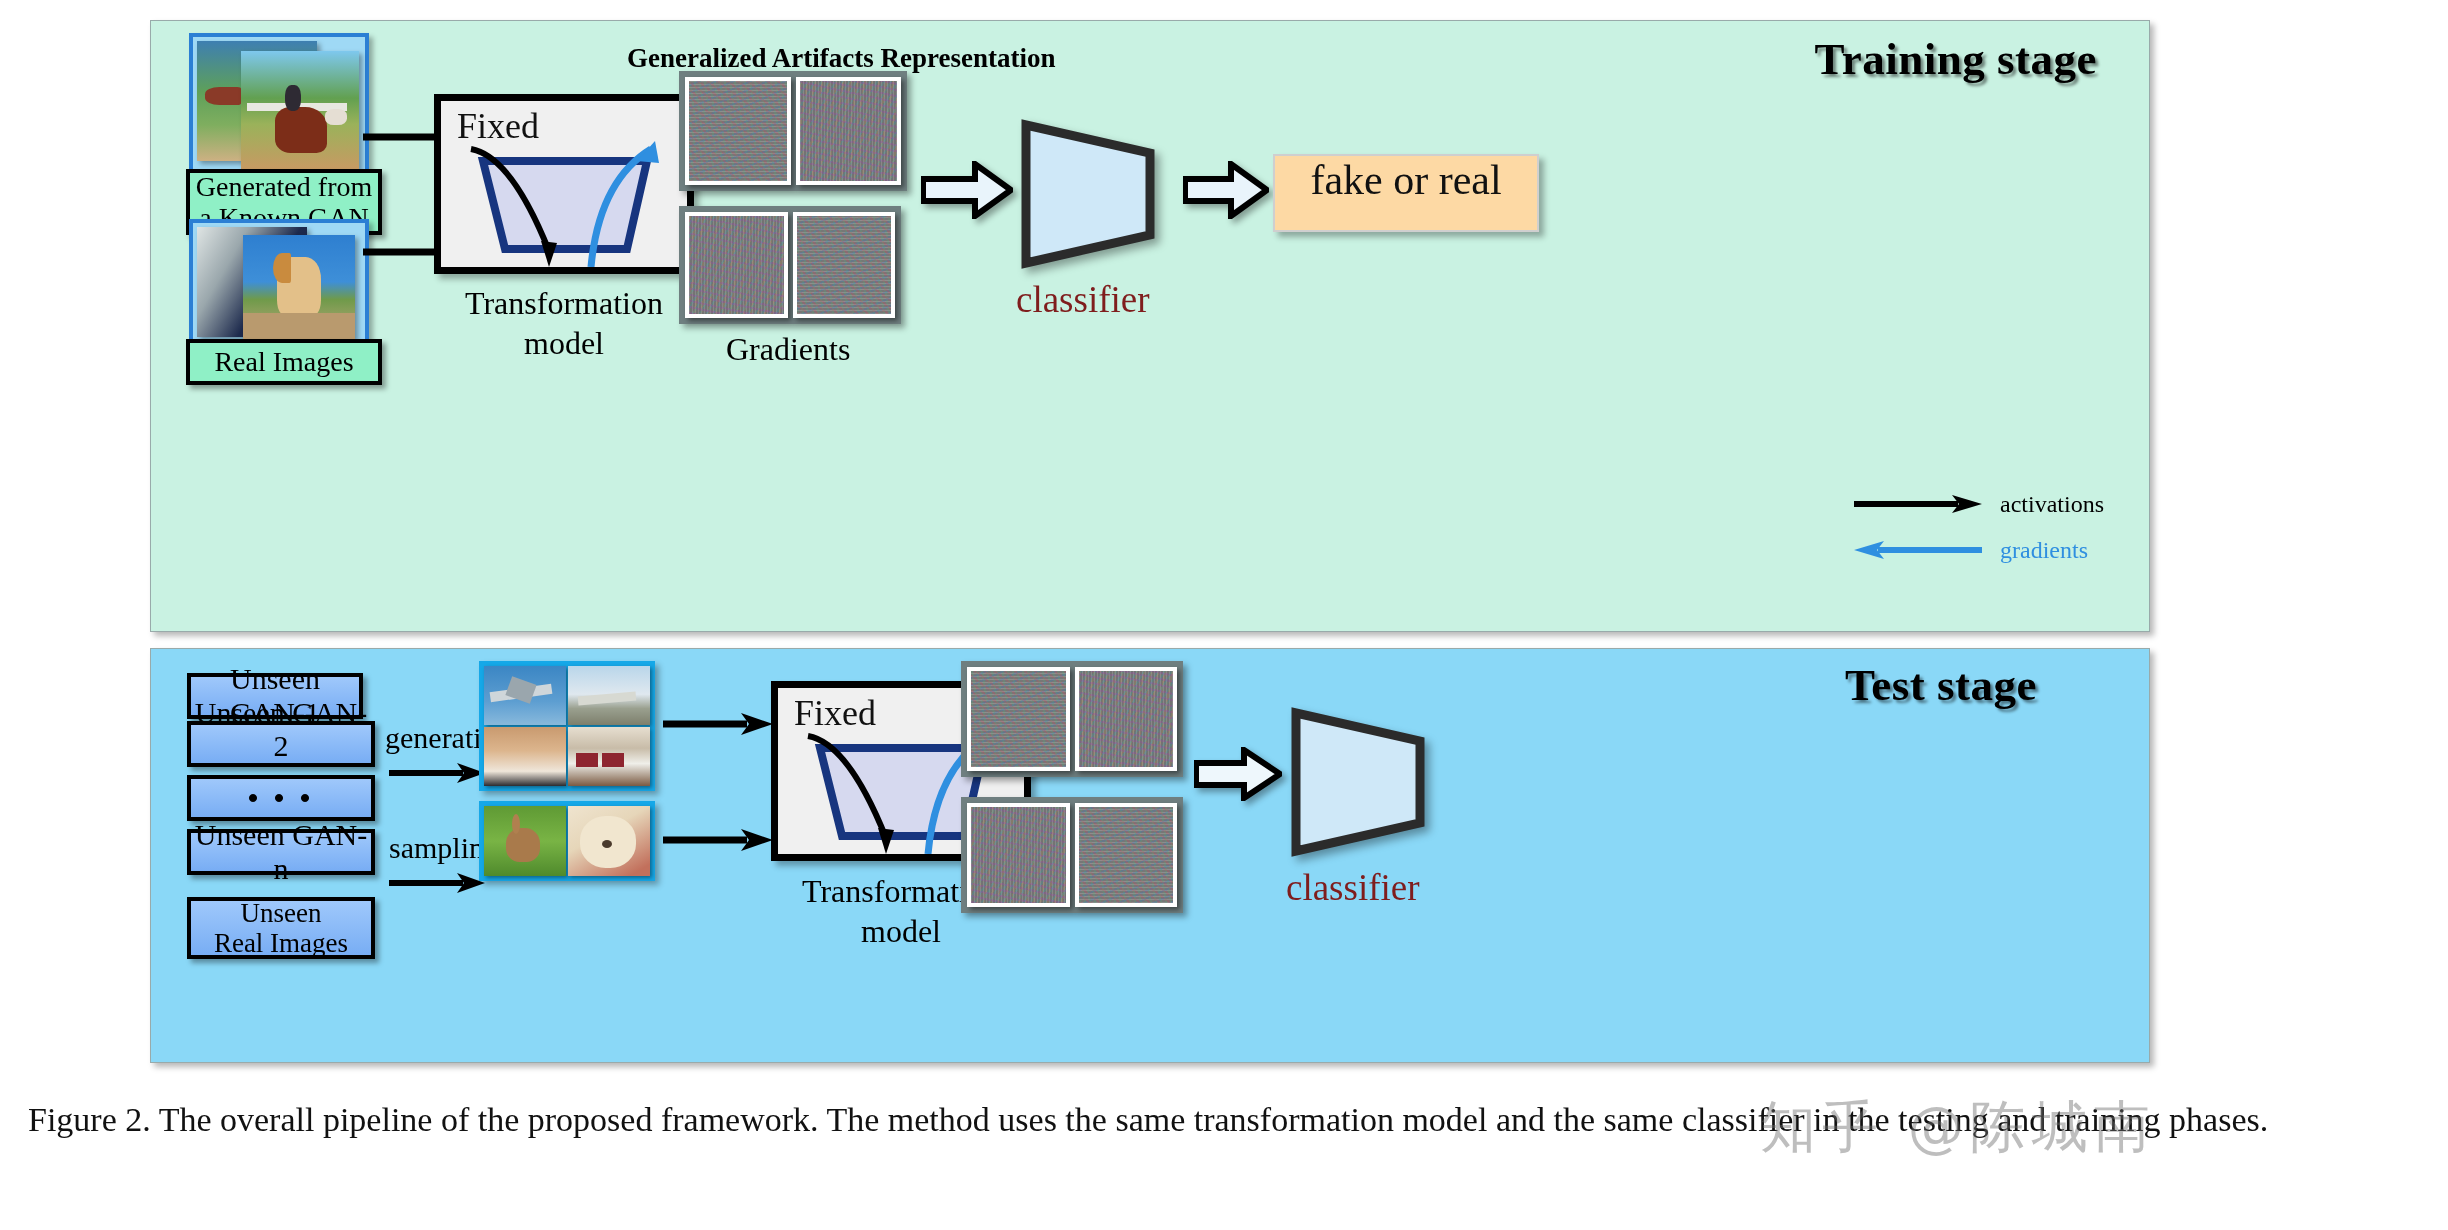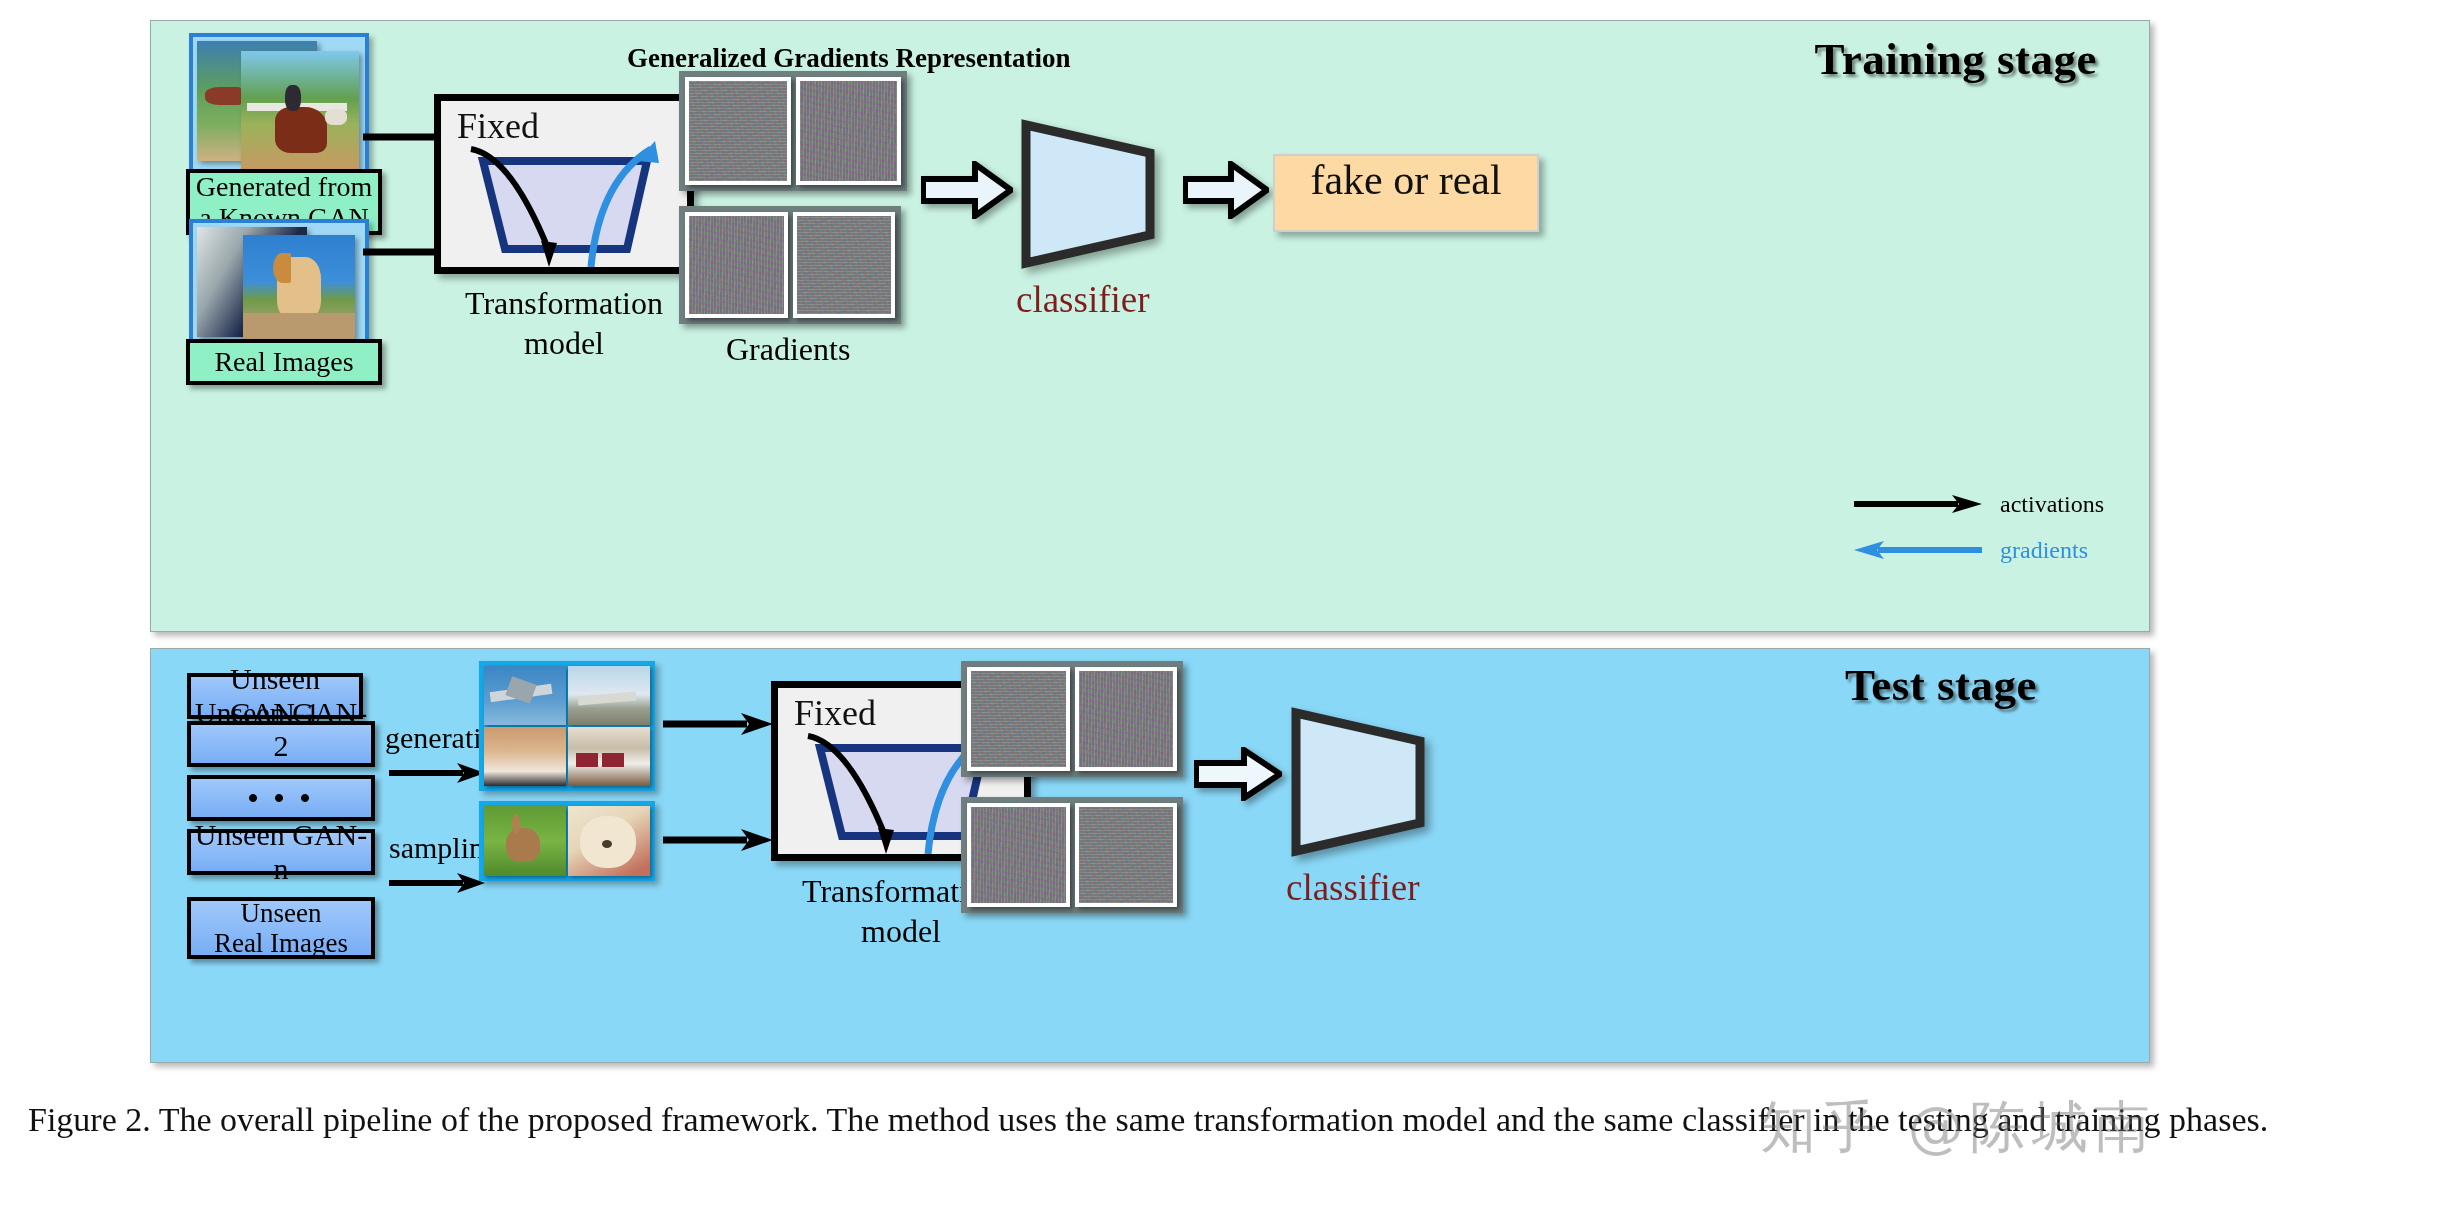--- a/index.html
+++ b/index.html
@@ -165,21 +165,21 @@
       <polygon points="78,2 110,13 78,24 86,13" fill="#000"></polygon>
     </svg>
   </div>
   <div class="arrow" style="left:552px;top:218px;">
     <svg width="110" height="26" viewBox="0 0 110 26">
       <line x1="0" y1="13" x2="84" y2="13" stroke="#000" stroke-width="7"></line>
       <polygon points="78,2 110,13 78,24 86,13" fill="#000"></polygon>
     </svg>
   </div>
 
-  <div class="gar-title" style="left:476px;top:22px;">Generalized Gradients Representation</div>
+  <div class="gar-title" style="left:476px;top:22px;">Generalized Artifacts Representation</div>
 
   <div class="noise-frame" style="left:528px;top:50px;width:228px;height:120px;">
     <div class="noise-tile"></div>
     <div class="noise-tile noise-b"></div>
   </div>
 
   <div class="noise-frame" style="left:528px;top:185px;width:222px;height:118px;">
     <div class="noise-tile noise-b"></div>
     <div class="noise-tile"></div>
   </div>

